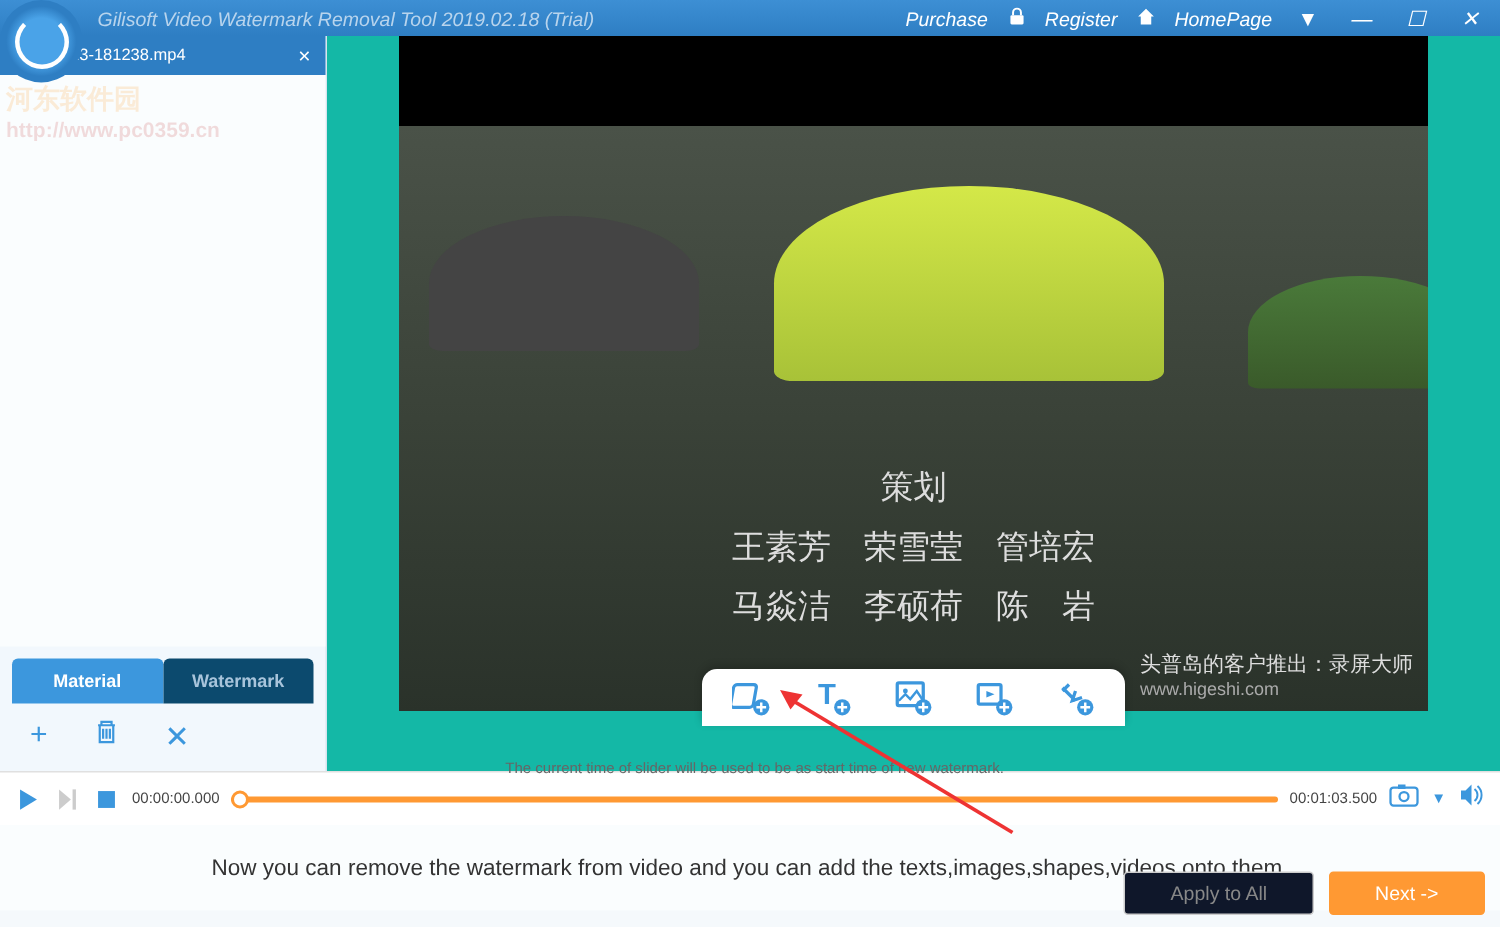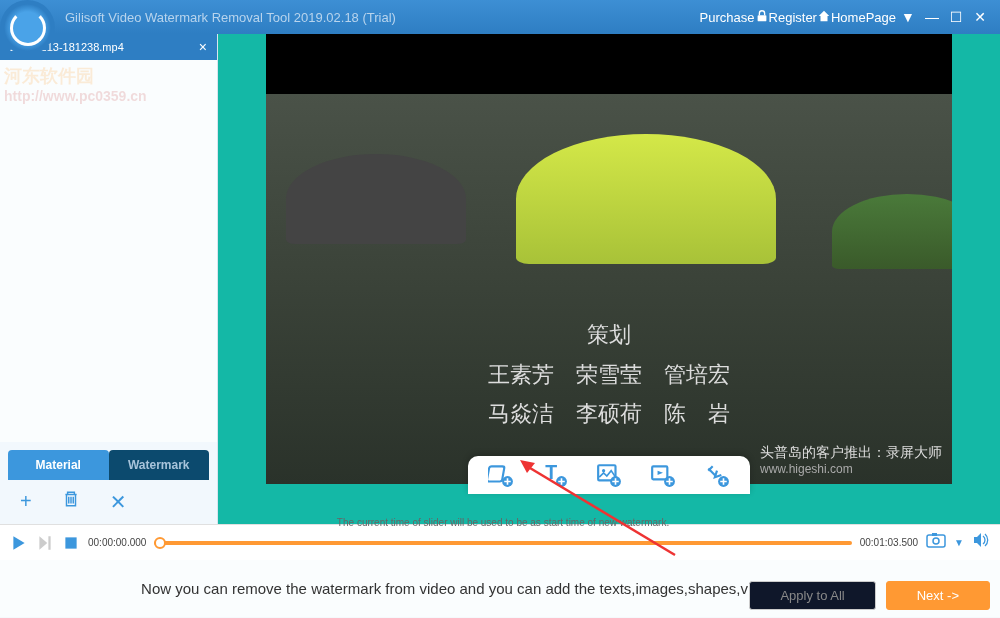--- a/index.html
+++ b/index.html
@@ -1,23 +1,23 @@
 <!DOCTYPE html>
 <html><head>
 <meta charset="utf-8">
 <style>
 * { margin: 0; padding: 0; box-sizing: border-box; font-family: Arial, sans-serif; }
 body { width: 1000px; height: 618px; background: #f5f9fc; position: relative; overflow: hidden; }
 
 
-.titlebar { height: 34px; background: linear-gradient(to bottom, #3d8fd4, #2e7ec3); display: flex; align-items: center; color: #fff; font-size: 13px; padding-left: 35px; position: relative; }
+.titlebar { height: 24px; background: linear-gradient(to bottom, #3d8fd4, #2e7ec3); display: flex; align-items: center; color: #fff; font-size: 13px; padding-left: 35px; position: relative; font-style: italic; }
 .titlebar .logo { position: absolute; left: 0; top: 0; width: 55px; height: 55px; background: radial-gradient(circle, #4aa3e8 40%, #2e7ec3 60%); border-radius: 50%; z-index: 10; display: flex; align-items: center; justify-content: center; }
 .titlebar .logo::after { content: ""; width: 30px; height: 30px; border: 3px solid #fff; border-radius: 50%; border-top-color: transparent; }
 .titlebar .title-text { margin-left: 30px; color: #b8d4ed; }
-.titlebar .right { margin-left: auto; display: flex; align-items: center; padding-right: 8px; }
+.titlebar .right { margin-left: auto; display: flex; align-items: center; gap: 12px; padding-right: 8px; }
 .titlebar .right span { cursor: pointer; }
 .titlebar .icon-sm { width: 14px; height: 14px; display: inline-block; }
 .titlebar .win-btn { width: 24px; height: 20px; display: flex; align-items: center; justify-content: center; cursor: pointer; font-size: 14px; }
 
 
 .main { display: flex; height: 490px; }
 
 
 .sidebar { width: 218px; background: #f2f8fd; border-right: 1px solid #d8e4ee; display: flex; flex-direction: column; }
 .file-tab { background: #2e7ec3; color: #fff; font-size: 11px; padding: 5px 10px; display: flex; align-items: center; justify-content: space-between; margin-top: 0; position: relative; }

